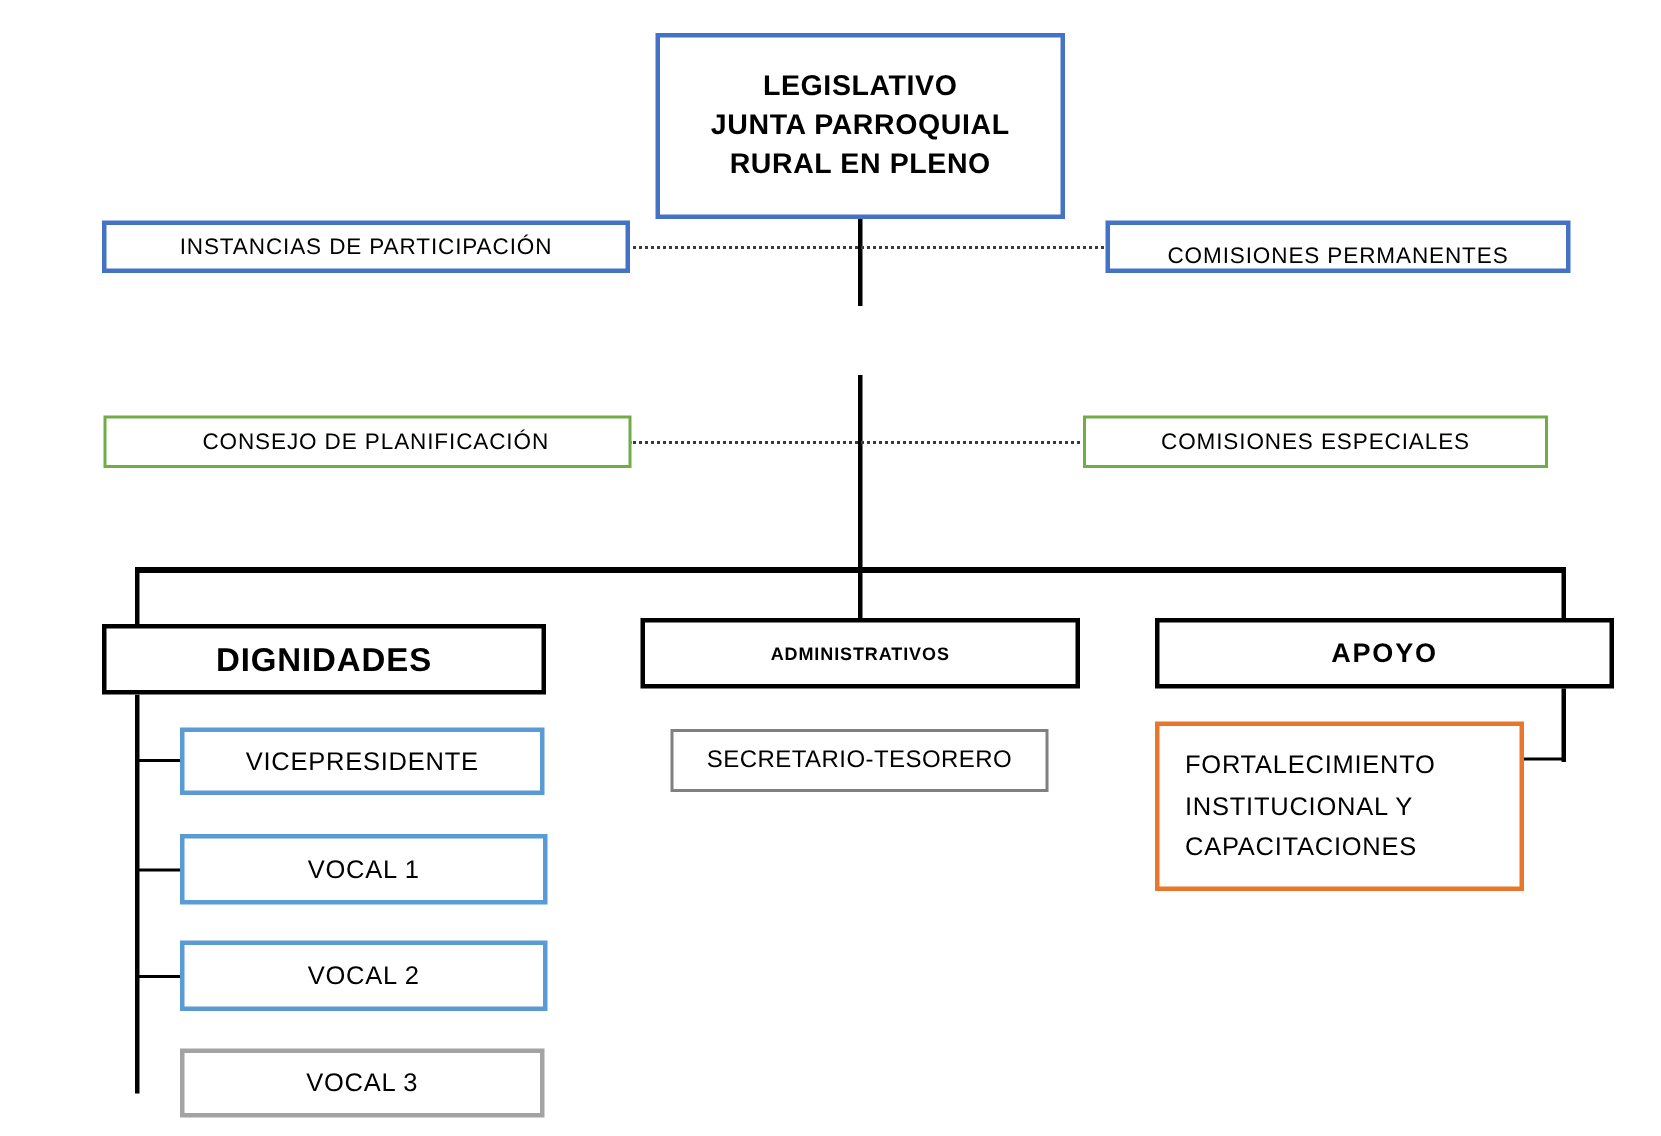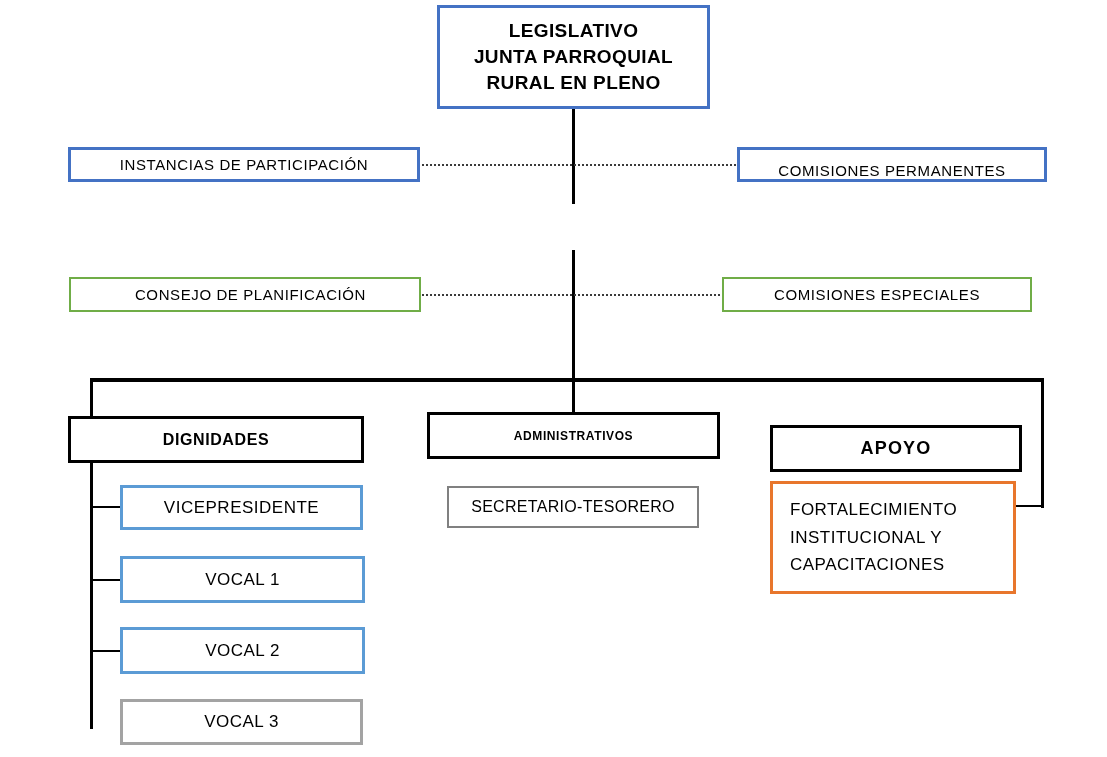--- a/index.html
+++ b/index.html
@@ -28,21 +28,21 @@
     color: #000000;
     z-index: 5;
   }
   .box .lbl {
     display: block;
     width: 100%;
     white-space: pre-line;
   }
   
   .b-legislativo {
-    left: 437px; top: 5px; width: 273px; height: 104px;
+    left: 437px; top: 22px; width: 273px; height: 124px;
     border: 3px solid #4472C4;
     font-size: 19px; font-weight: bold; letter-spacing: .4px; line-height: 1.38;
   }
   .b-instancias {
     left: 68px; top: 147px; width: 352px; height: 35px;
     border: 3px solid #4472C4;
     font-size: 15px; font-weight: normal; letter-spacing: .6px;
   }
   .b-comisiones-perm {
     left: 737px; top: 147px; width: 310px; height: 35px;
@@ -60,29 +60,29 @@
     font-size: 15px; font-weight: normal; letter-spacing: .6px; padding-left: 11px;
   }
   .b-comisiones-esp {
     left: 722px; top: 277px; width: 310px; height: 35px;
     border: 2px solid #70AD47;
     font-size: 15px; font-weight: normal; letter-spacing: .6px;
   }
   .b-dignidades {
     left: 68px; top: 416px; width: 296px; height: 47px;
     border: 3px solid #000000;
-    font-size: 16px; font-weight: bold; letter-spacing: .6px;
+    font-size: 22px; font-weight: bold; letter-spacing: .6px;
   }
   .b-administrativos {
     left: 427px; top: 412px; width: 293px; height: 47px;
     border: 3px solid #000000;
     font-size: 12px; font-weight: bold; letter-spacing: .6px;
   }
   .b-apoyo {
-    left: 770px; top: 425px; width: 252px; height: 47px;
+    left: 770px; top: 412px; width: 306px; height: 47px;
     border: 3px solid #000000;
     font-size: 18px; font-weight: bold; letter-spacing: 1.2px;
   }
   .b-vicepresidente {
     left: 120px; top: 485px; width: 243px; height: 45px;
     border: 3px solid #5B9BD5;
     font-size: 17px; font-weight: normal; letter-spacing: .5px;
   }
   .b-vocal1 {
     left: 120px; top: 556px; width: 245px; height: 47px;

